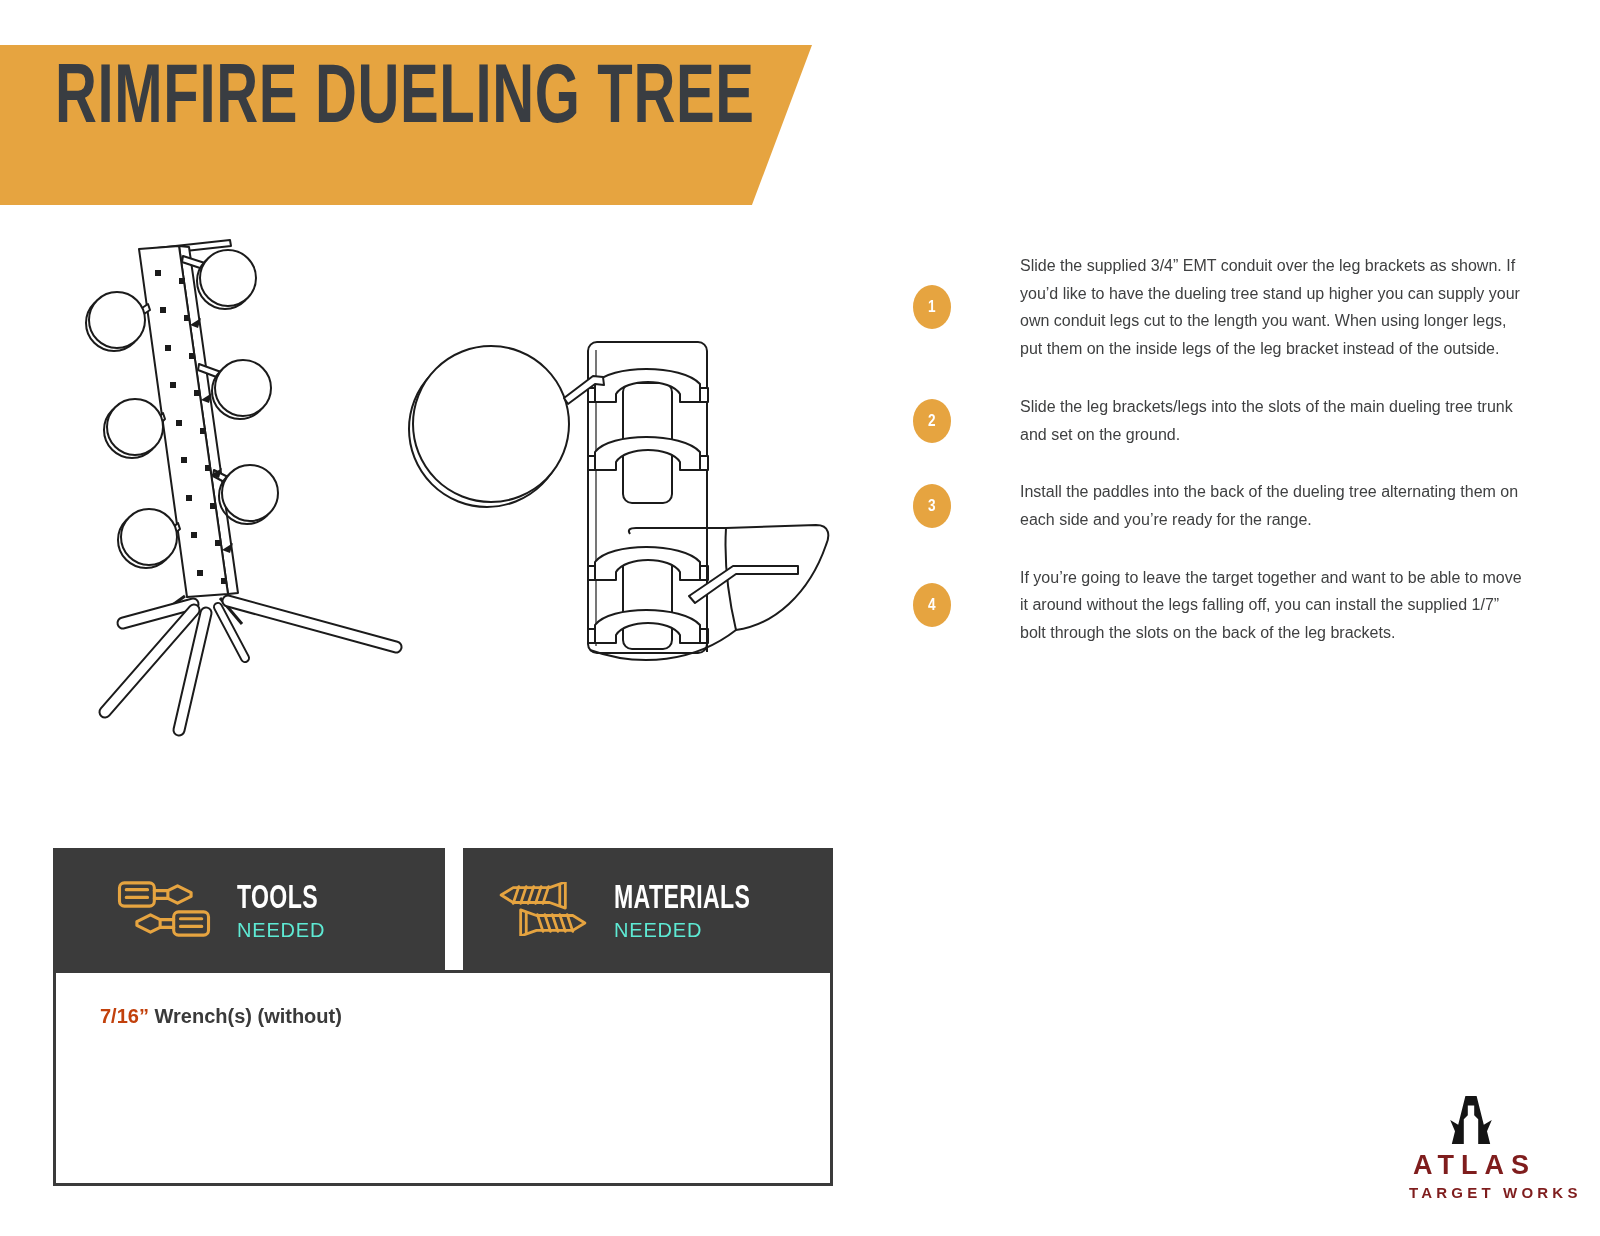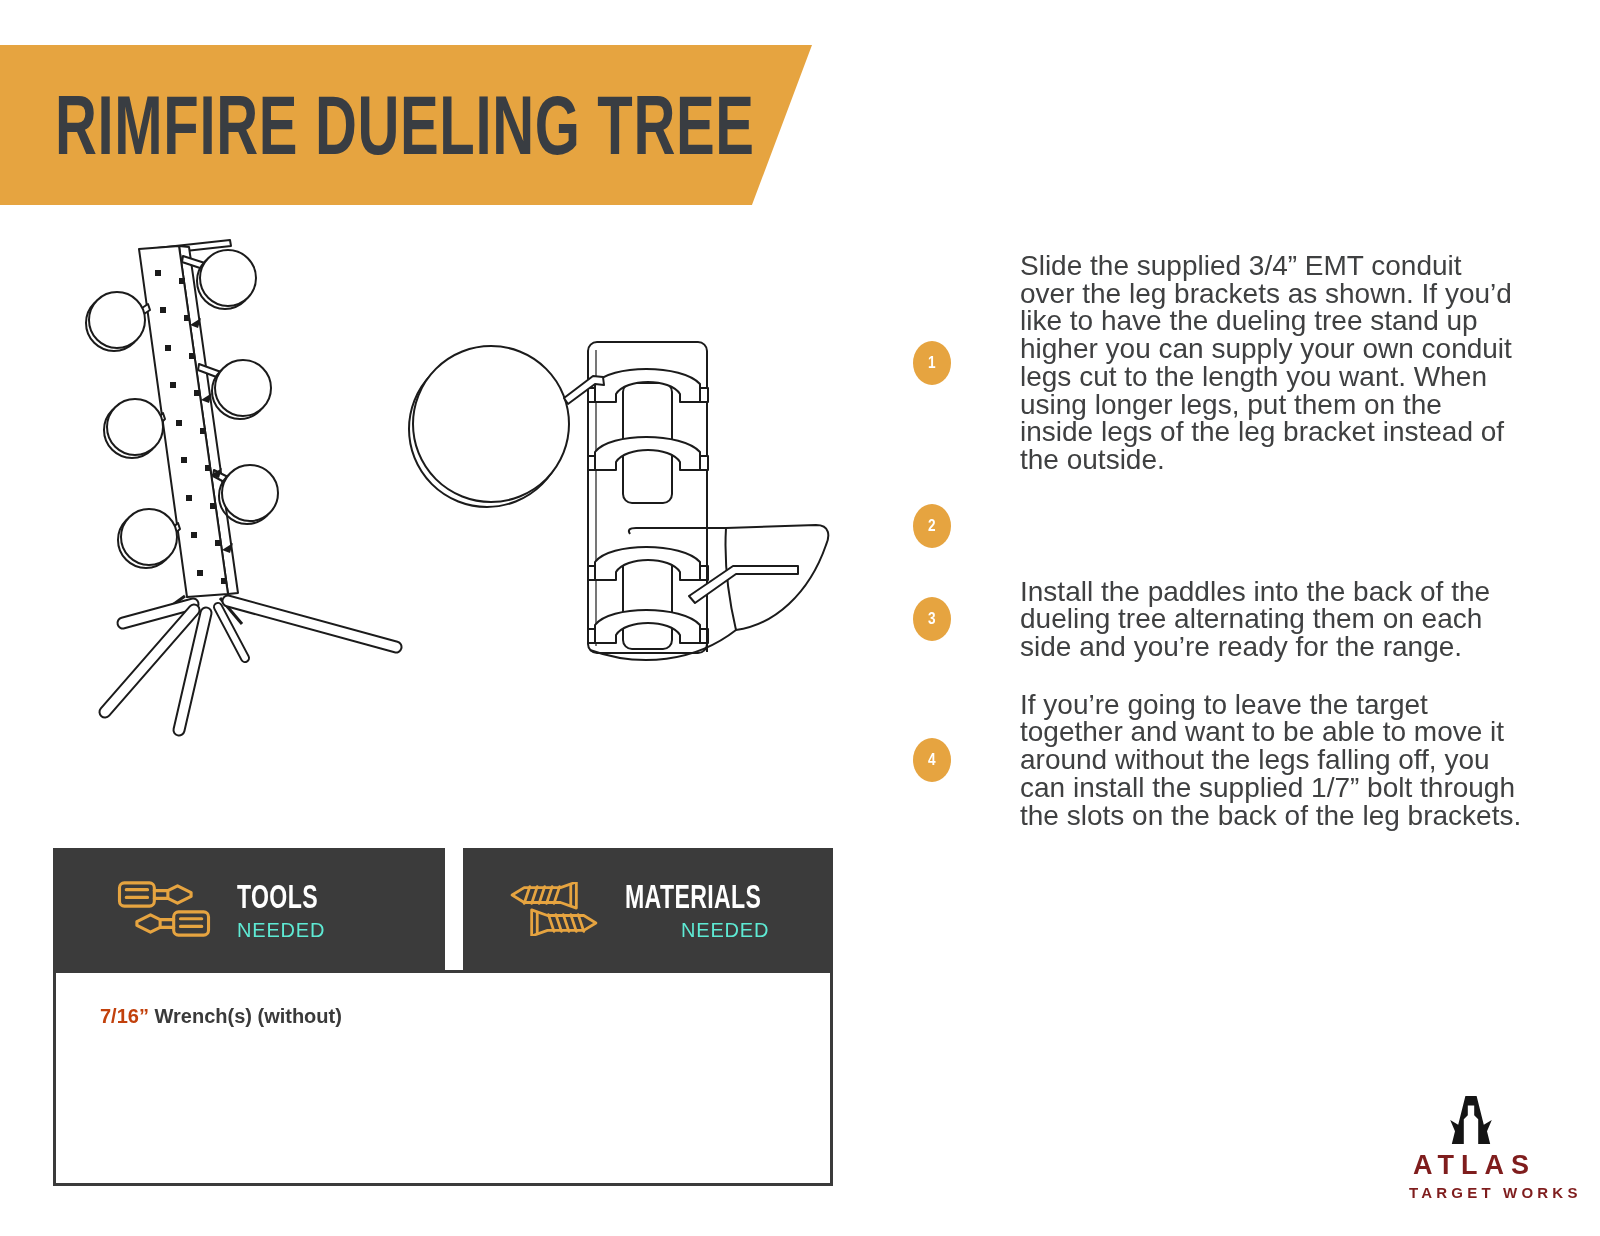--- a/index.html
+++ b/index.html
@@ -5,21 +5,21 @@
   html,body{margin:0;padding:0;}
   body{
     width:1600px;height:1236px;position:relative;background:#ffffff;
     font-family:"Liberation Sans",sans-serif;overflow:hidden;
   }
   
   .banner{
     position:absolute;left:0;top:45px;width:812px;height:160px;
     background:#E6A440;
     clip-path:polygon(0 0,100% 0,92.6% 100%,0 100%);
-    display:flex;align-items:center;
+    display:flex;
   }
   .banner h1{
     margin:0 0 0 55px;font-size:84px;font-weight:bold;color:#393D42;
     letter-spacing:1px;white-space:nowrap;
     transform:scaleX(0.69);transform-origin:left center;
   }
   
   .fig-tree{position:absolute;left:60px;top:230px;}
   .fig-bracket{position:absolute;left:390px;top:300px;}
   svg .ln{stroke:#1b1b1b;stroke-width:2;fill:#ffffff;stroke-linejoin:round;}
@@ -34,28 +34,28 @@
   .step{display:flex;align-items:center;margin-bottom:30px;}
   .badge{
     flex:none;width:38px;height:44px;border-radius:50%;background:#E6A440;
     display:flex;align-items:center;justify-content:center;
   }
   .badge span{
     color:#ffffff;font-size:17px;font-weight:bold;
     transform:scaleX(0.8);
   }
   .step p{
-    margin:0 0 0 69px;width:502px;font-size:28px;line-height:27.7px;
+    margin:0 0 0 69px;width:502px;font-size:16px;line-height:27.7px;
     color:#3F4041;
   }
   
   .req-banner{position:absolute;left:53px;top:848px;width:780px;height:122px;display:flex;}
   .req-cell{background:#3B3B3B;display:flex;align-items:center;}
   .req-cell.tools{width:392px;padding-left:64px;box-sizing:border-box;}
-  .req-cell.mats{flex:1;padding-left:46px;box-sizing:border-box;text-align:center;}
+  .req-cell.mats{flex:1;padding-left:35px;box-sizing:border-box;}
   .req-gap{width:18px;background:#ffffff;}
   .req-icon{flex:none;margin-right:26px;}
   .req-title{
     font-size:34px;font-weight:bold;color:#ffffff;letter-spacing:.5px;
     transform:scaleX(0.68);transform-origin:left center;white-space:nowrap;
   }
   .req-sub{font-size:20px;color:#5eead4;letter-spacing:.8px;margin-top:3px;}
   
   .req-box{
     position:absolute;left:53px;top:970px;width:774px;height:210px;
@@ -182,20 +182,21 @@
   <div class="step">
     <div class="badge">
         <span>1</span>
       </div>
     <p>Slide the supplied 3/4” EMT conduit over the leg brackets as shown. If you’d like to have the dueling tree stand up higher you can supply your own conduit legs cut to the length you want. When using longer legs, put them on the inside legs of the leg bracket instead of the outside.</p>
   </div>
   <div class="step">
     <div class="badge">
         <span>2</span>
       </div>
+    <p>Slide the leg brackets/legs into the slots of the main dueling tree trunk and set on the ground.</p>
   </div>
   <div class="step">
     <div class="badge">
         <span>3</span>
       </div>
     <p>Install the paddles into the back of the dueling tree alternating them on each side and you’re ready for the range.</p>
   </div>
   <div class="step">
     <div class="badge">
         <span>4</span>

